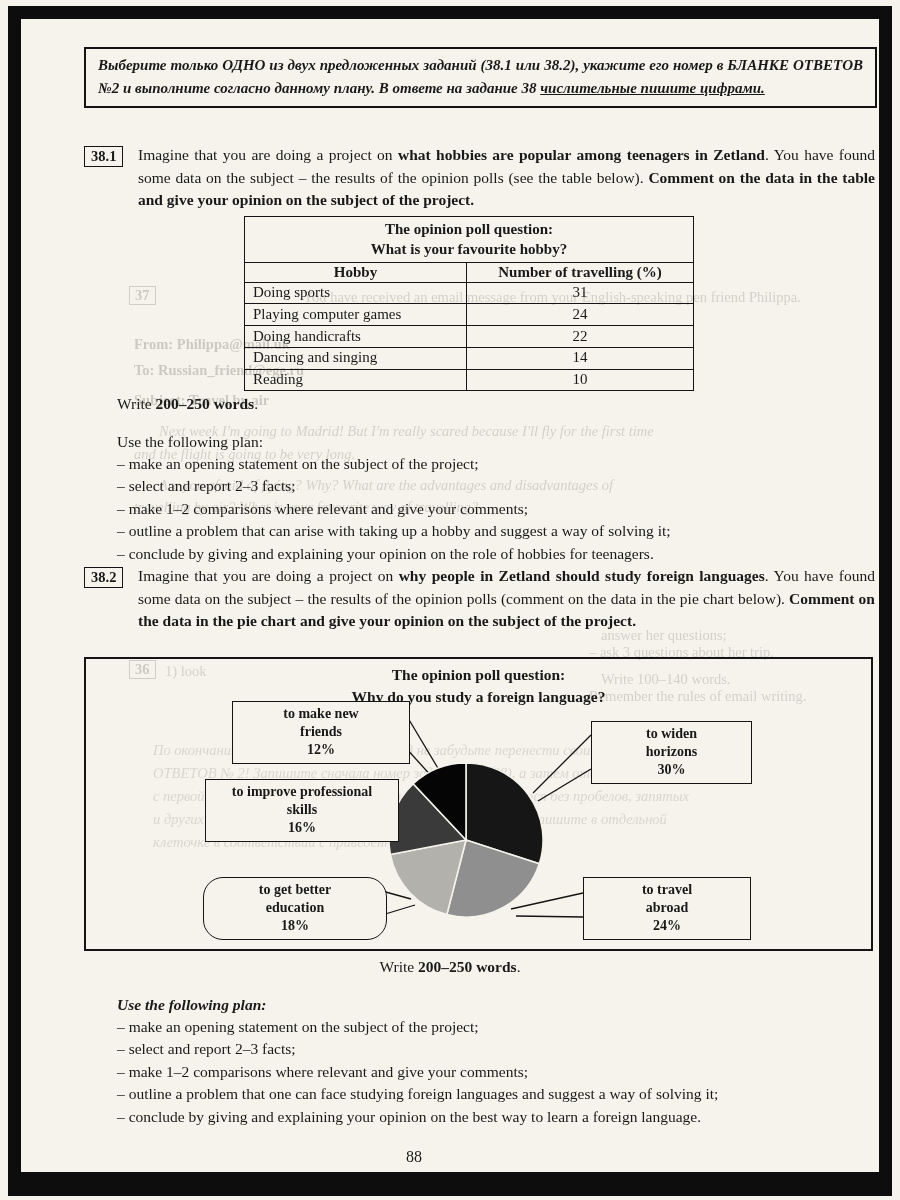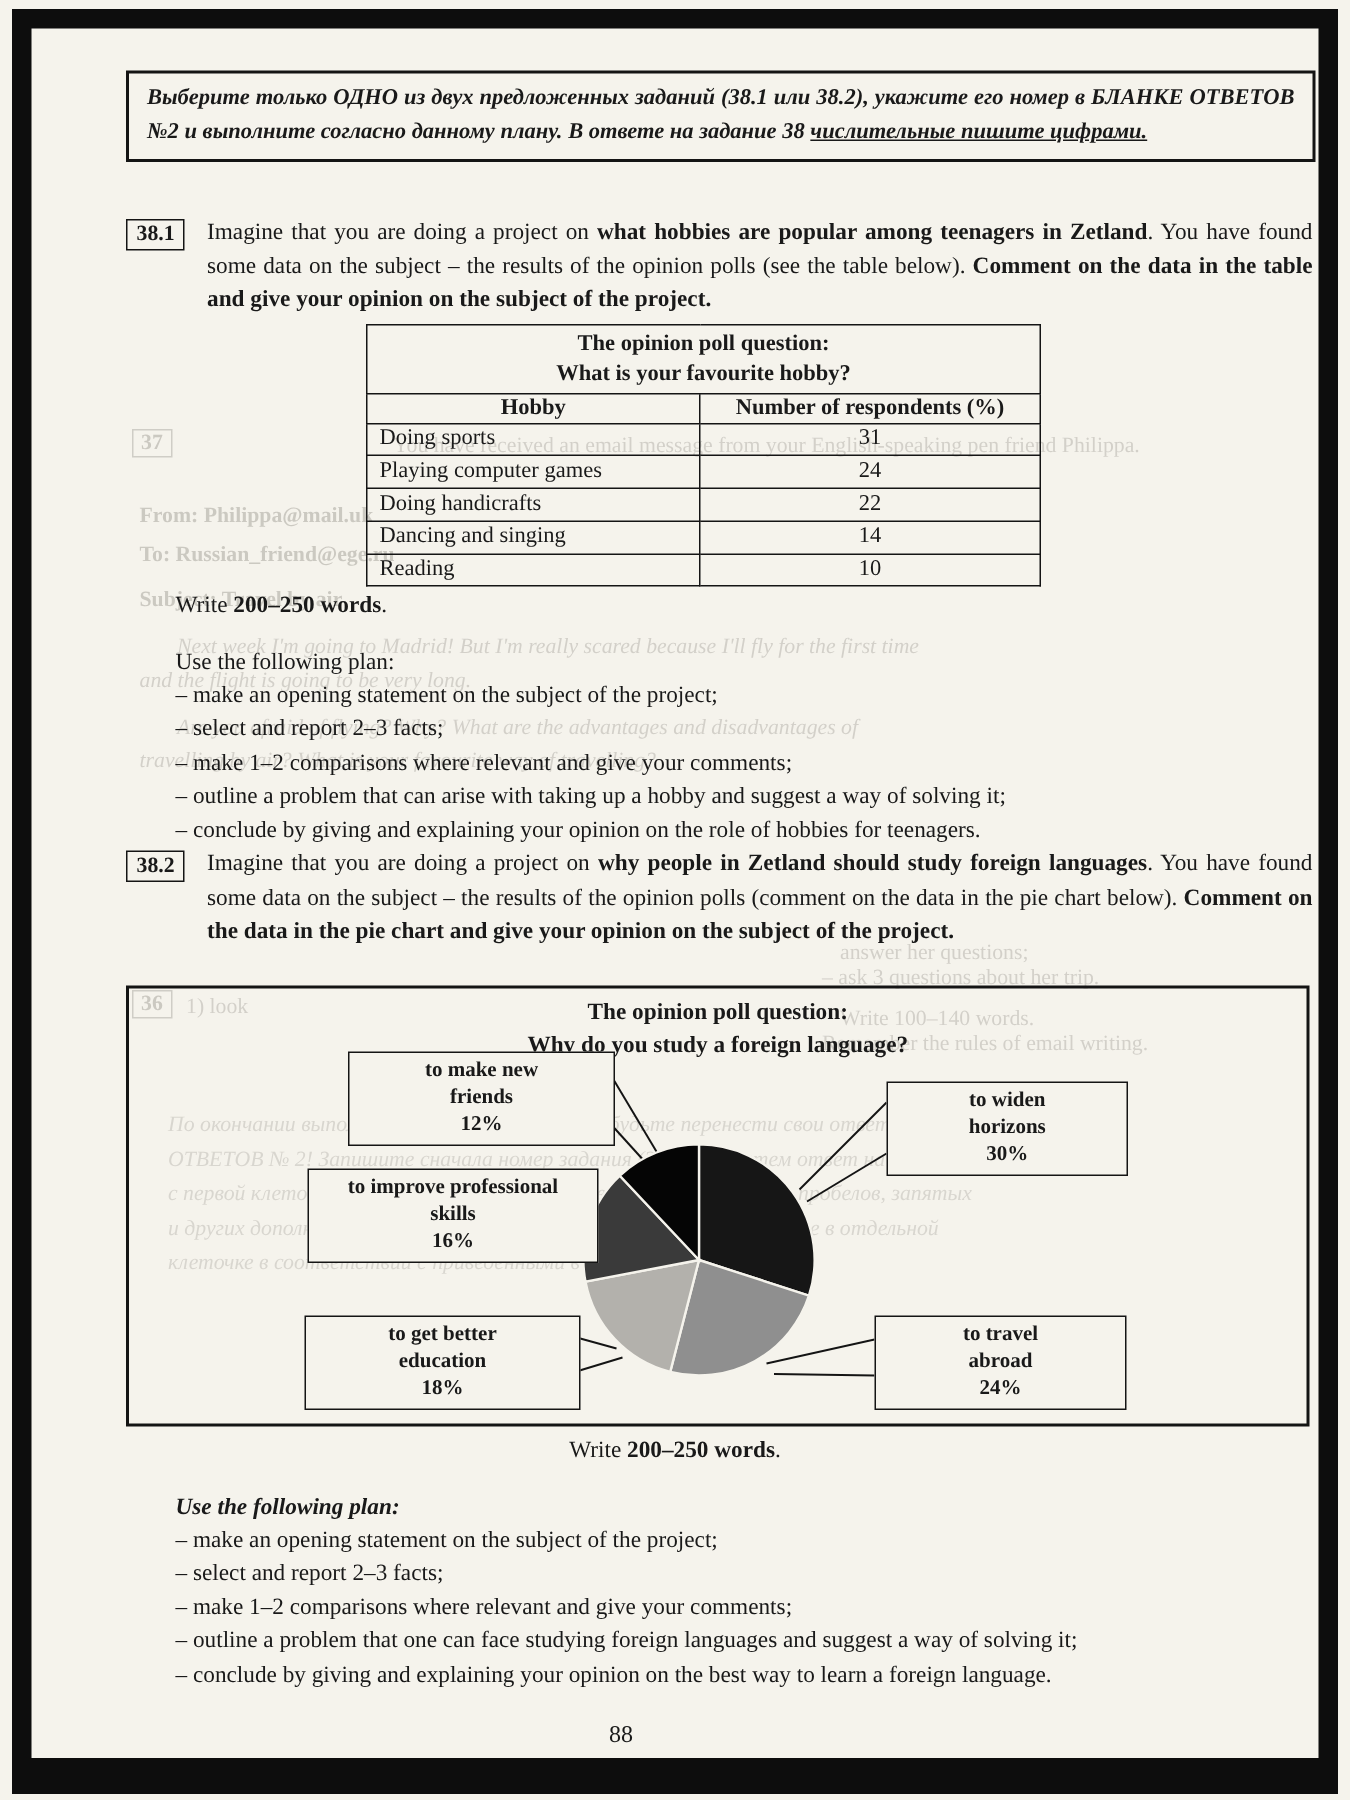--- a/index.html
+++ b/index.html
@@ -2,21 +2,21 @@
 <html><head>
 <meta charset="utf-8">
 <style>
   html,body{margin:0;padding:0;}
   body{width:900px;height:1200px;overflow:hidden;background:#e8e5de;
        font-family:"Liberation Serif","DejaVu Serif",serif;color:#191919;}
   .page{position:relative;width:900px;height:1200px;background:#f5f3ec;}
   .frame{position:absolute;left:8px;top:6px;right:8px;bottom:4px;
          border:13px solid #0d0d0d;border-bottom-width:24px;z-index:3;pointer-events:none;}
   
-  .ghost{position:absolute;inset:0;z-index:1;}
+  .ghost{position:absolute;inset:0;z-index:1;margin-left:41px;}
   .gline{position:absolute;white-space:nowrap;font-size:14.5px;color:rgba(75,72,66,.20);}
   .gb{font-weight:700;color:rgba(70,67,60,.24);}
   .gi{font-style:italic;}
   .gri{font-style:italic;color:rgba(75,72,66,.17);}
   .gsq{border:1.5px solid rgba(75,72,66,.22);padding:0 5px;}
   
   .content{position:absolute;inset:0;z-index:2;}
   .instr{position:absolute;left:84px;top:47px;width:765px;border:2px solid #141414;
          padding:5px 12px 7px 12px;font-size:15px;line-height:1.5;text-align:justify;}
   .instr span{font-weight:700;font-style:italic;}
@@ -50,21 +50,21 @@
   .figure{position:absolute;left:84px;top:657px;width:785px;height:290px;border:2px solid #141414;}
   .fig-title{text-align:center;font-weight:700;font-size:15.5px;line-height:1.42;padding-top:5px;}
   #pie{position:absolute;left:295px;top:100px;}
   .lines{position:absolute;inset:0;width:100%;height:100%;}
   .co{position:absolute;border:1.7px solid #141414;background:#f5f3ec;text-align:center;
       font-weight:700;font-size:14px;line-height:1.3;padding:3px 2px;}
   .co-label{margin:0 auto;}
   .co-friends{left:146px;top:42px;width:172px;}   .co-friends .co-label{max-width:104px;}
   .co-horizons{left:505px;top:62px;width:155px;}  .co-horizons .co-label{max-width:80px;}
   .co-professional{left:119px;top:120px;width:188px;} .co-professional .co-label{max-width:142px;}
-  .co-education{left:117px;top:218px;width:178px;} .co-education .co-label{max-width:100px;}
+  .co-education{left:117px;top:218px;width:178px;border-radius:20px;} .co-education .co-label{max-width:100px;}
   .co-travel{left:497px;top:218px;width:162px;}   .co-travel .co-label{max-width:74px;}
   .pageno{position:absolute;left:0;top:1148px;width:828px;text-align:center;font-size:16px;}
 </style>
 </head>
 <body>
 
 <div class="page">
 
   <div class="ghost">
       <div class="gline gsq gb" style="left: 88px; top: 286px;">37</div>
@@ -103,21 +103,21 @@
     <table class="polltable">
       <thead>
         <tr>
           <th class="ttl" colspan="2">
             <div>The opinion poll question:</div>
             <div>What is your favourite hobby?</div>
           </th>
         </tr>
         <tr class="hdr">
           <th>Hobby</th>
-          <th>Number of respondents (%)</th>
+          <th>Number of travelling (%)</th>
         </tr>
       </thead>
       <tbody>
           <tr>
             <td class="hobby">Doing sports</td>
             <td class="val">31</td>
           </tr>
           <tr>
             <td class="hobby">Playing computer games</td>
             <td class="val">24</td>

